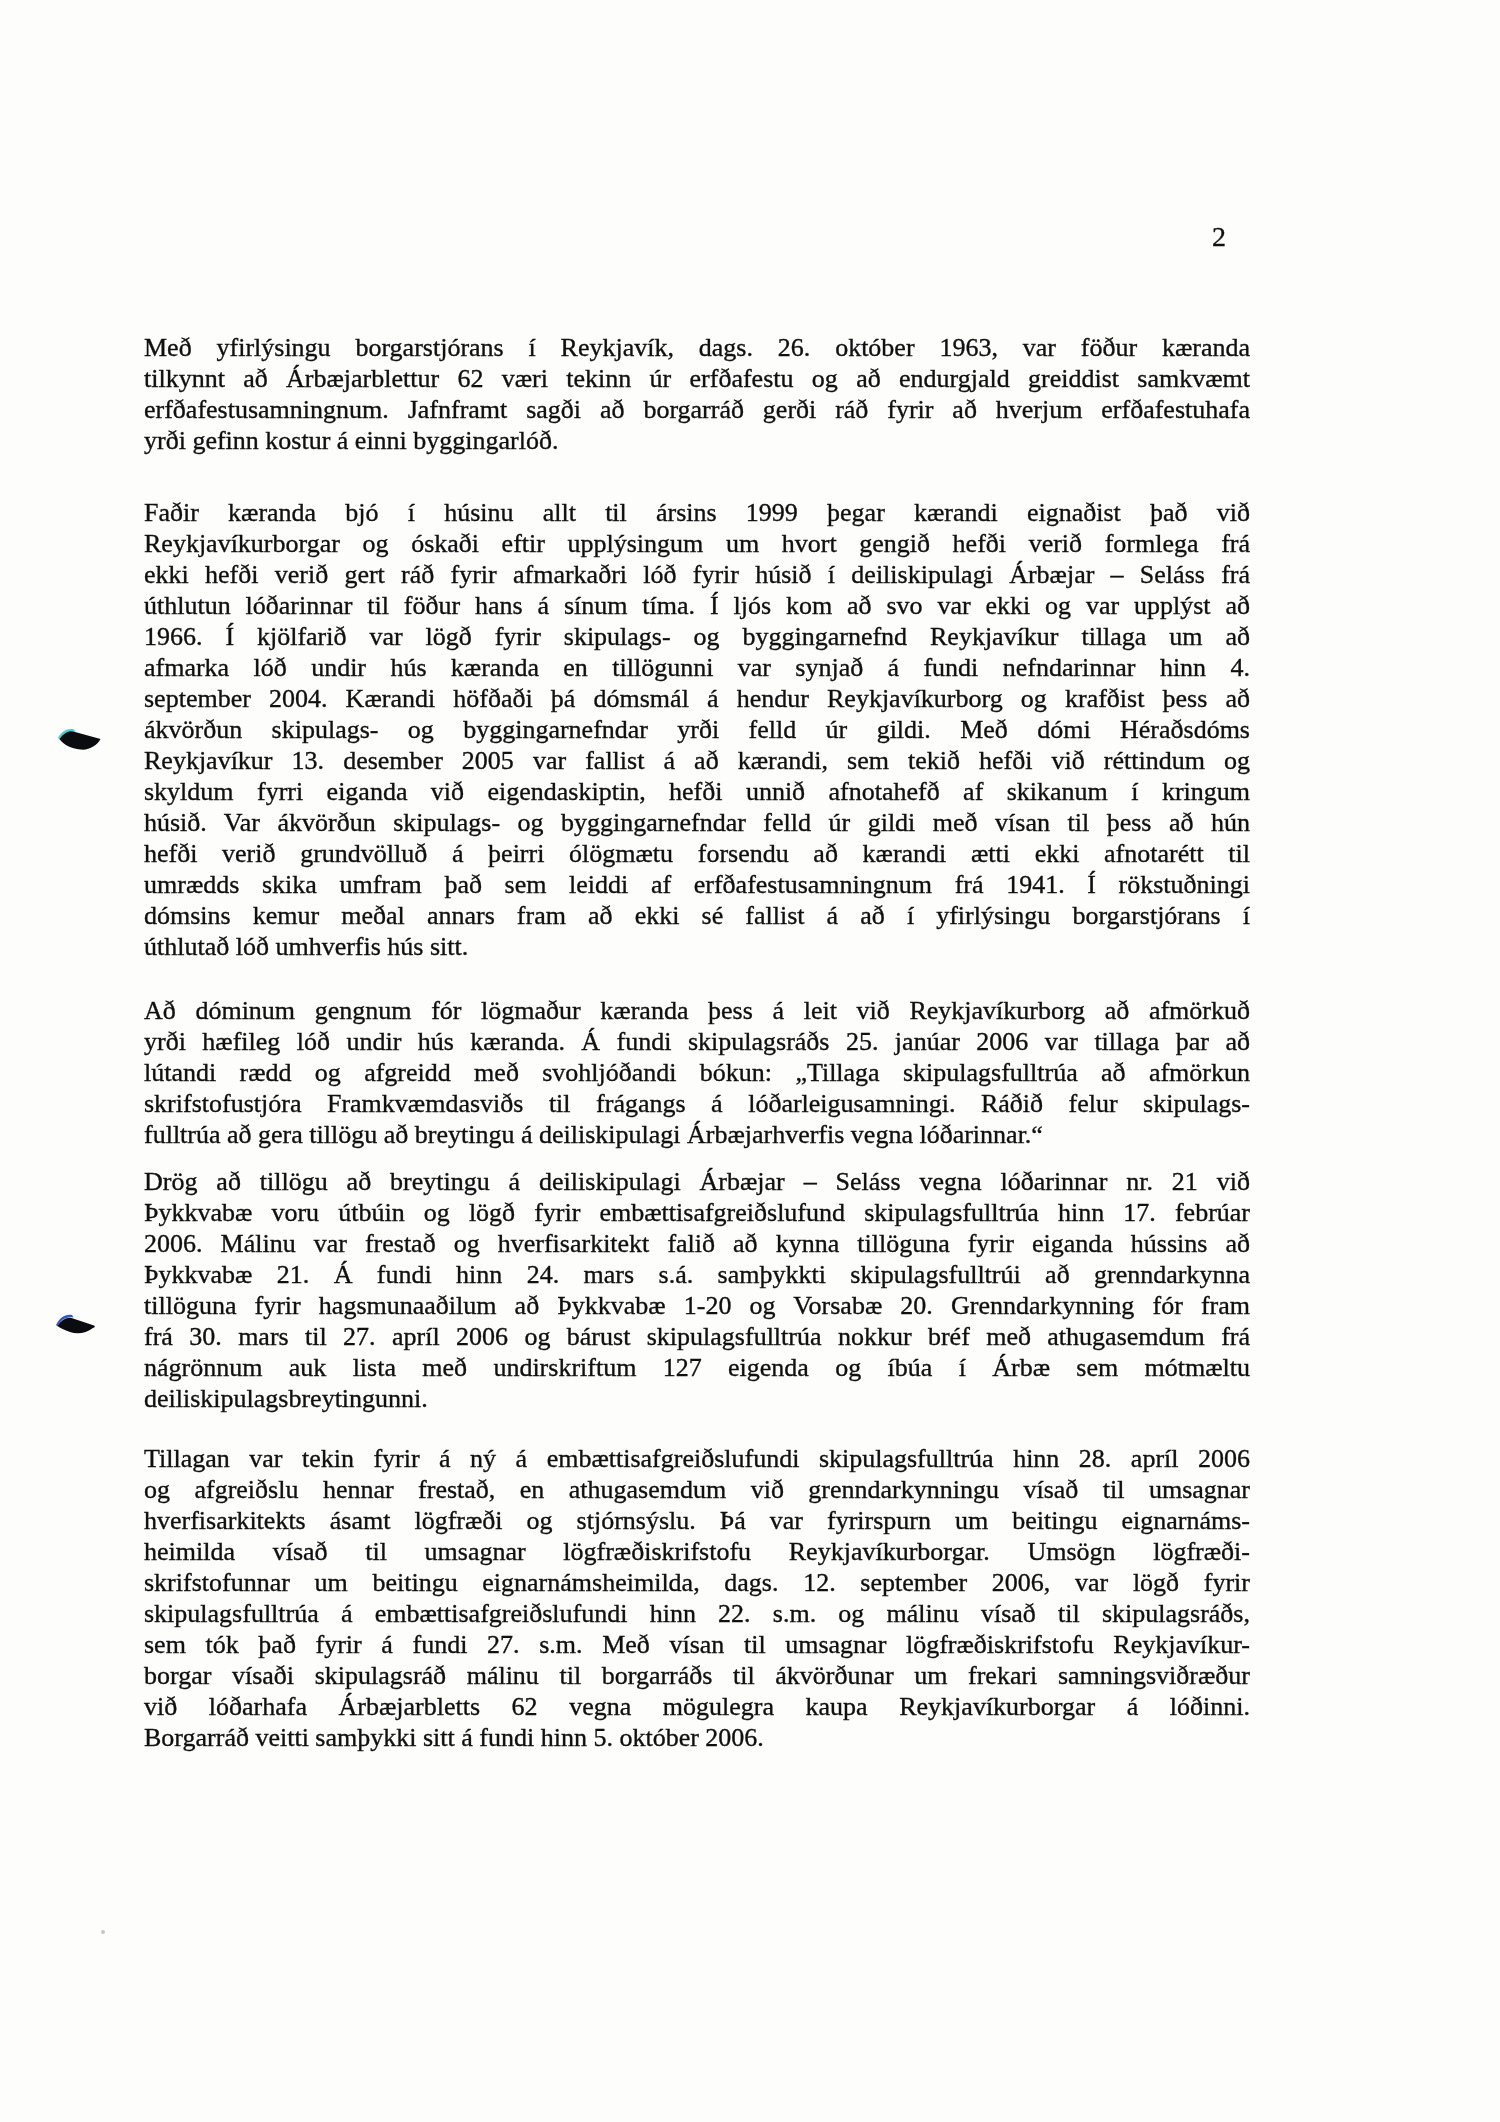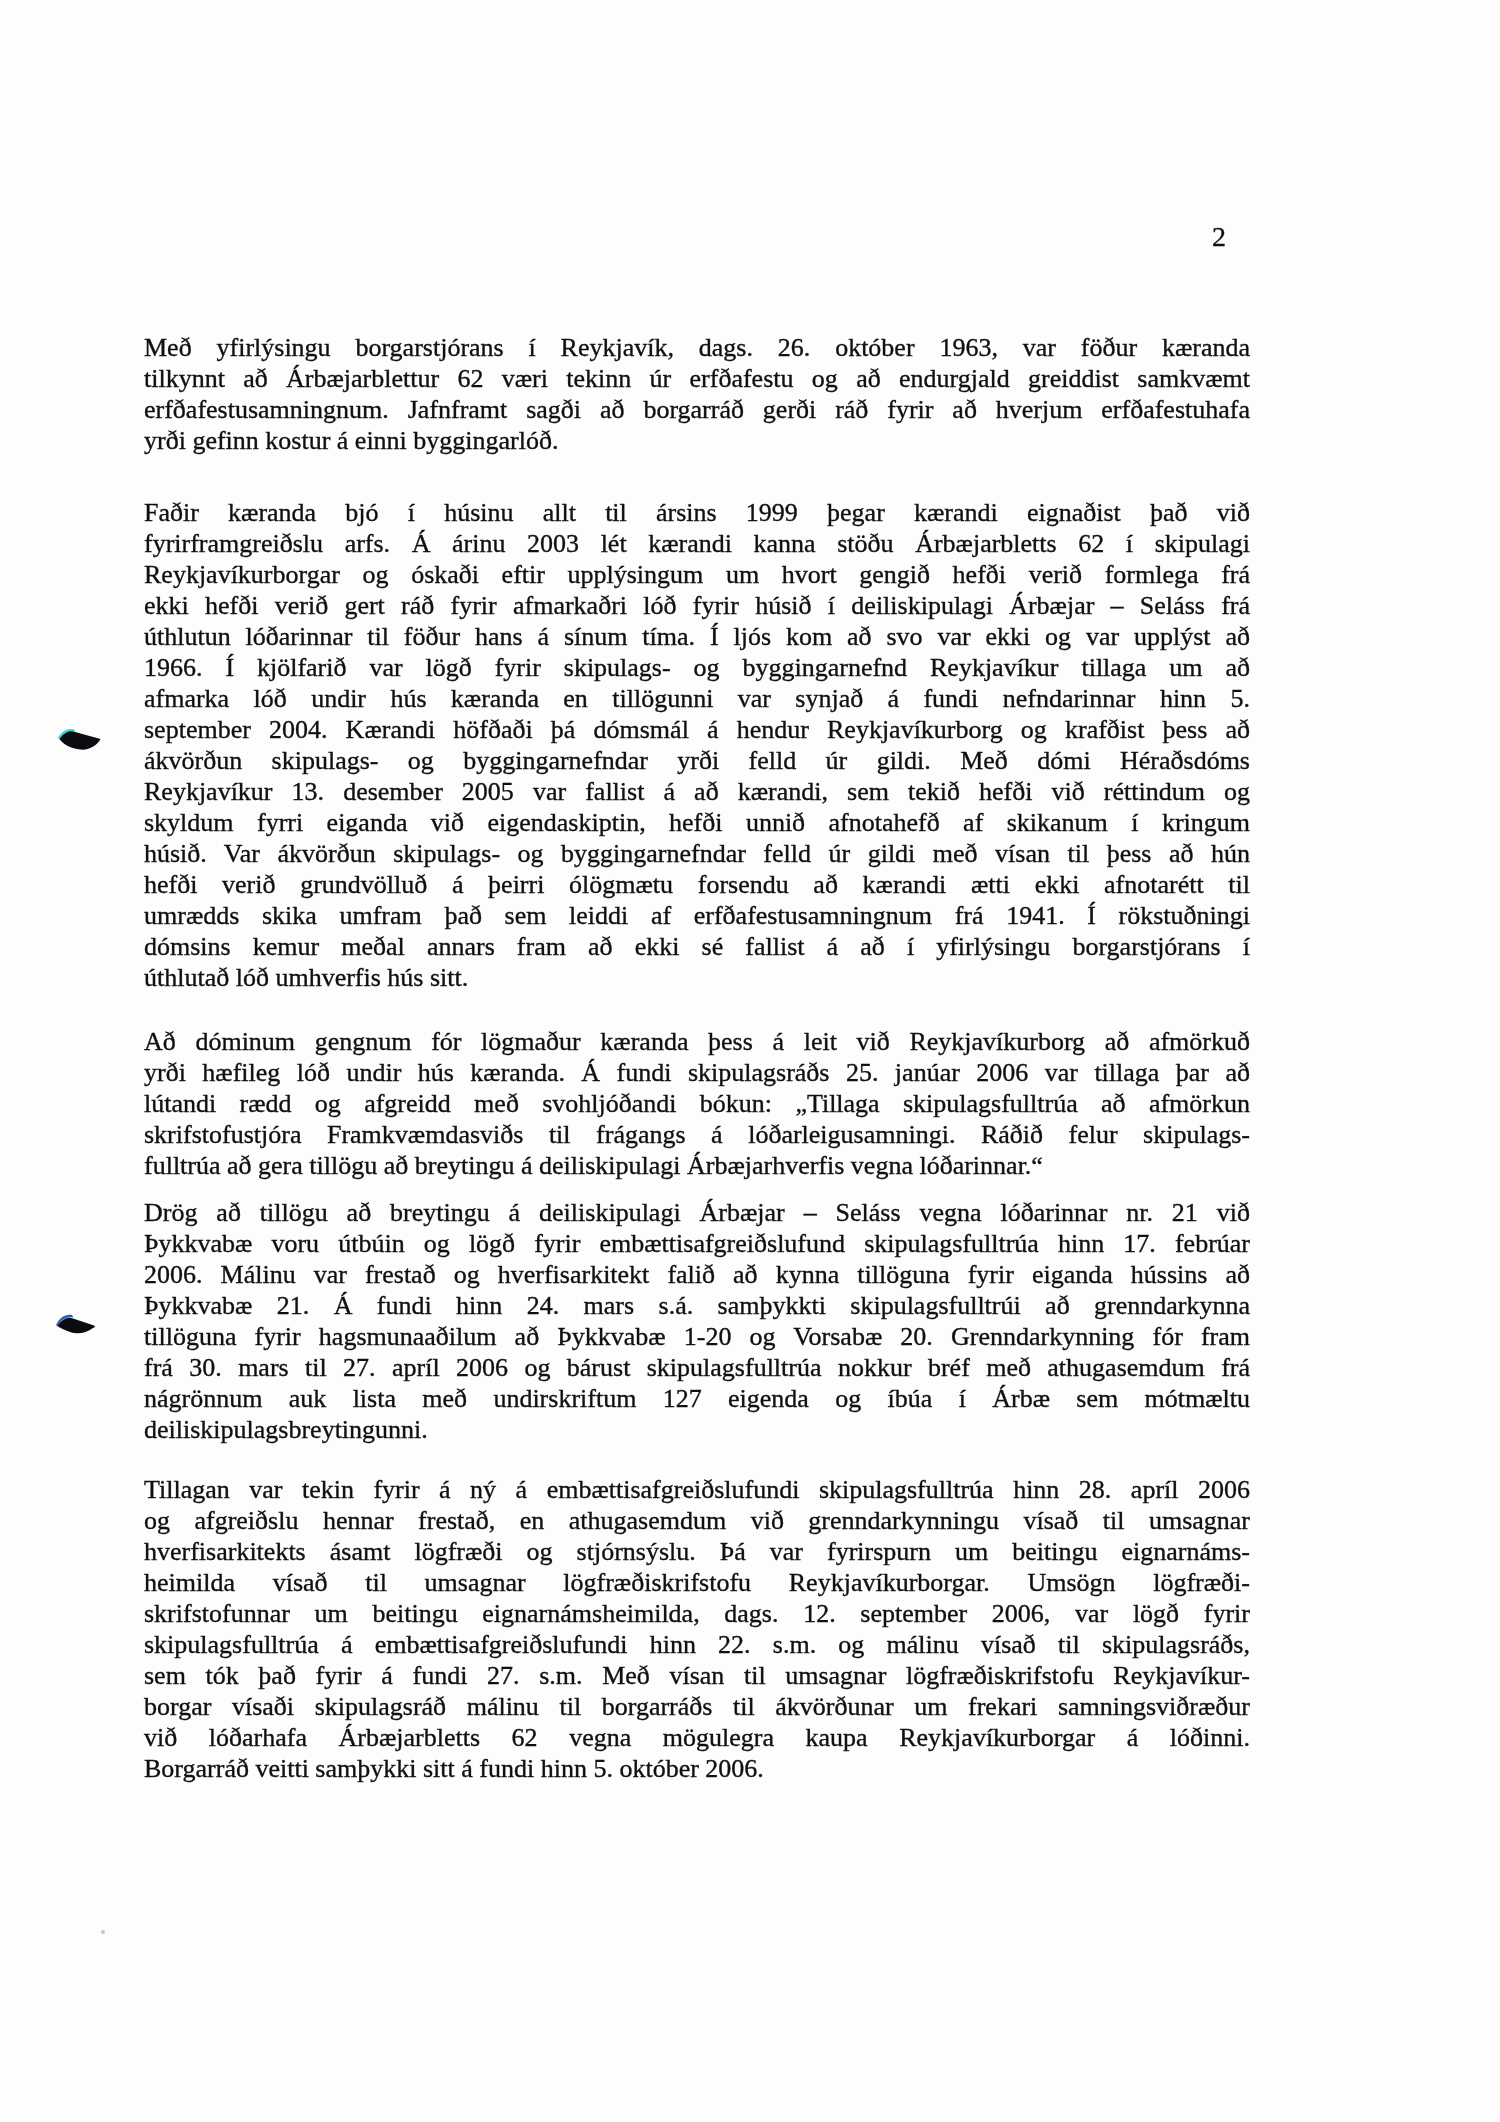--- a/index.html
+++ b/index.html
@@ -78,26 +78,25 @@
 
     <p class="para para-1">
       <span class="line">Með yfirlýsingu borgarstjórans í Reykjavík, dags. 26. október 1963, var föður kæranda</span>
       <span class="line">tilkynnt að Árbæjarblettur 62 væri tekinn úr erfðafestu og að endurgjald greiddist samkvæmt</span>
       <span class="line">erfðafestusamningnum. Jafnframt sagði að borgarráð gerði ráð fyrir að hverjum erfðafestuhafa</span>
       <span class="line last">yrði gefinn kostur á einni byggingarlóð.</span>
     </p>
 
     <p class="para para-2">
       <span class="line">Faðir kæranda bjó í húsinu allt til ársins 1999 þegar kærandi eignaðist það við</span>
-      <span class="line">fyrirframgreiðslu arfs. Á árinu 2003 lét kærandi kanna stöðu Árbæjarbletts 62 í skipulagi</span>
       <span class="line">Reykjavíkurborgar og óskaði eftir upplýsingum um hvort gengið hefði verið formlega frá</span>
       <span class="line">ekki hefði verið gert ráð fyrir afmarkaðri lóð fyrir húsið í deiliskipulagi Árbæjar – Seláss frá</span>
       <span class="line">úthlutun lóðarinnar til föður hans á sínum tíma. Í ljós kom að svo var ekki og var upplýst að</span>
       <span class="line">1966. Í kjölfarið var lögð fyrir skipulags- og byggingarnefnd Reykjavíkur tillaga um að</span>
-      <span class="line">afmarka lóð undir hús kæranda en tillögunni var synjað á fundi nefndarinnar hinn 5.</span>
+      <span class="line">afmarka lóð undir hús kæranda en tillögunni var synjað á fundi nefndarinnar hinn 4.</span>
       <span class="line">september 2004. Kærandi höfðaði þá dómsmál á hendur Reykjavíkurborg og krafðist þess að</span>
       <span class="line">ákvörðun skipulags- og byggingarnefndar yrði felld úr gildi. Með dómi Héraðsdóms</span>
       <span class="line">Reykjavíkur 13. desember 2005 var fallist á að kærandi, sem tekið hefði við réttindum og</span>
       <span class="line">skyldum fyrri eiganda við eigendaskiptin, hefði unnið afnotahefð af skikanum í kringum</span>
       <span class="line">húsið. Var ákvörðun skipulags- og byggingarnefndar felld úr gildi með vísan til þess að hún</span>
       <span class="line">hefði verið grundvölluð á þeirri ólögmætu forsendu að kærandi ætti ekki afnotarétt til</span>
       <span class="line">umrædds skika umfram það sem leiddi af erfðafestusamningnum frá 1941. Í rökstuðningi</span>
       <span class="line">dómsins kemur meðal annars fram að ekki sé fallist á að í yfirlýsingu borgarstjórans í</span>
       <span class="line last">úthlutað lóð umhverfis hús sitt.</span>
     </p>

